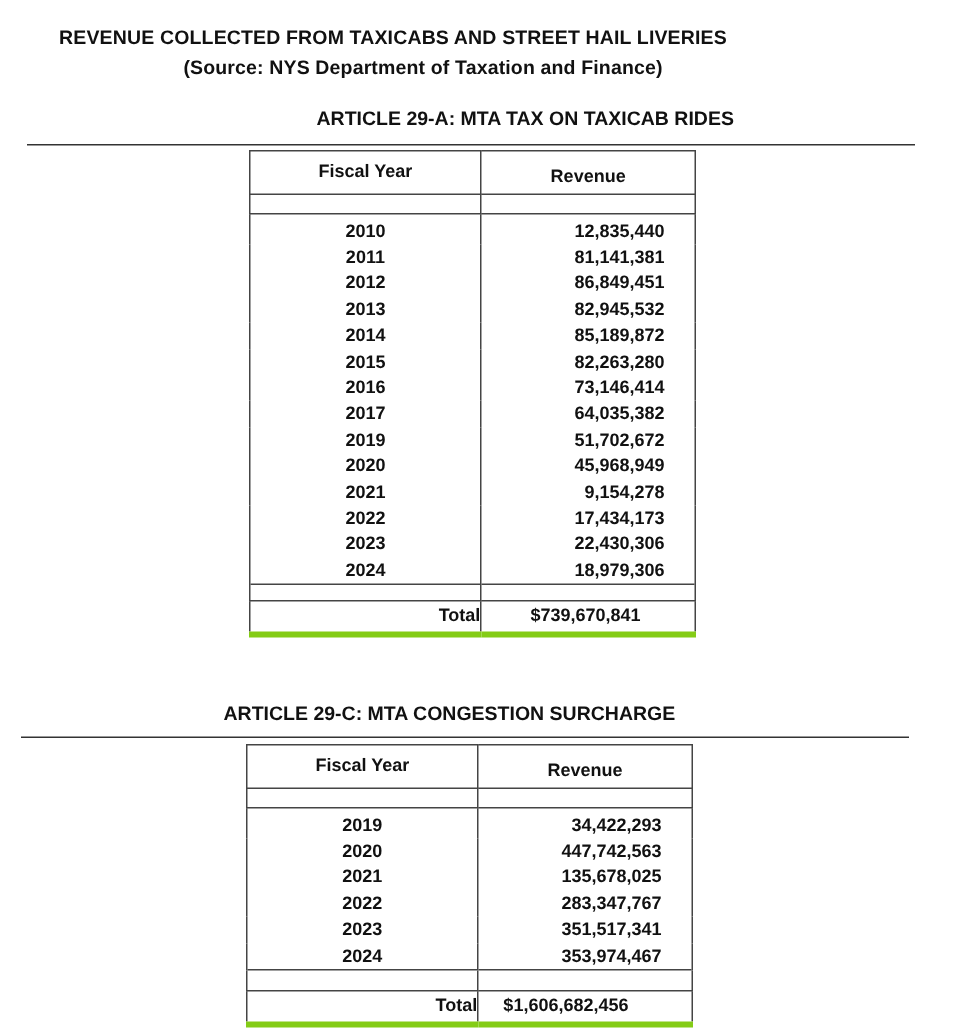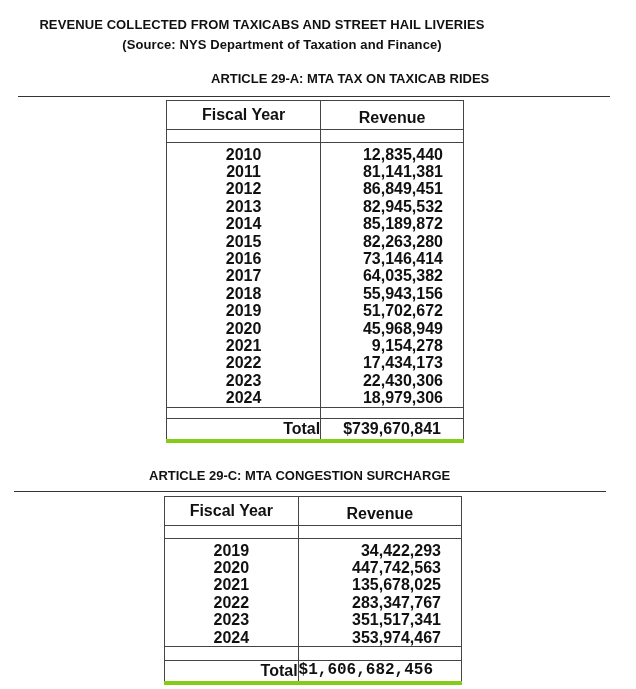--- a/index.html
+++ b/index.html
@@ -14,21 +14,21 @@
     .title.l1 { top: 17px; }
     .title.l2 { top: 37px; margin-left: 20px; }
     .section-title {
       position: absolute; font-weight: bold; font-size: 13px;
     }
     .rule {
       position: absolute; height: 1px; background: #333;
     }
     table.rev {
       position: absolute; border-collapse: collapse;
-      font-size: 16px; font-weight: bold;
+      font-size: 12px; font-weight: bold;
     }
     table.rev td, table.rev th {
       border-left: 1px solid #444; border-right: 1px solid #444;
       padding: 0; text-align: center; line-height: 17.4px;
     }
     table.rev th { font-weight: bold; height: 22px; border-top: 1px solid #444; border-bottom: 1px solid #444; vertical-align: middle; }
     table.rev tr.spacer td { height: 12px; border-bottom: 1px solid #444; }
     table.rev tr.spacer-bottom td { height: 10px; border-top: 1px solid #444; border-bottom: 1px solid #444; }
     table.rev tr.total td { height: 20px; border-bottom: 4px solid #84cc16; text-align: right; }
     table.rev td.rv { text-align: right; padding-right: 20px; }
@@ -89,24 +89,20 @@
       </tr>
     <tr>
         <td class="yr">2016</td>
         <td class="rv">73,146,414</td>
       </tr>
     <tr>
         <td class="yr">2017</td>
         <td class="rv">64,035,382</td>
       </tr>
     <tr>
-        <td class="yr">2018</td>
-        <td class="rv">55,943,156</td>
-      </tr>
-    <tr>
         <td class="yr">2019</td>
         <td class="rv">51,702,672</td>
       </tr>
     <tr>
         <td class="yr">2020</td>
         <td class="rv">45,968,949</td>
       </tr>
     <tr>
         <td class="yr">2021</td>
         <td class="rv">9,154,278</td>
@@ -122,21 +118,21 @@
     <tr>
         <td class="yr">2024</td>
         <td class="rv">18,979,306</td>
       </tr>
     <tr class="spacer-bottom">
         <td></td>
         <td></td>
       </tr>
     <tr class="total">
       <td class="yr">Total</td>
-      <td class="rv" style="padding-right:22px;">$739,670,841</td>
+      <td class="rv" style="padding-right:36px;">$739,670,841</td>
     </tr>
   </tbody>
 </table>
 
 <div class="section-title" style="left:149px; top:468px;">ARTICLE 29-C:  MTA CONGESTION SURCHARGE</div>
 <div class="rule" style="left:14px; top:491px; width:592px;"></div>
 
 <table class="rev" style="left:164px; top:496px; width:298px;">
   <colgroup>
       <col style="width:155px">
@@ -180,16 +176,16 @@
     <tr>
         <td class="yr">2024</td>
         <td class="rv">353,974,467</td>
       </tr>
     <tr class="spacer-bottom" style="height:14px;">
         <td></td>
         <td></td>
       </tr>
     <tr class="total">
       <td class="yr">Total</td>
-      <td class="rv" style="padding-right:28px;font-family:Liberation Mono, monospace;">$1,606,682,456</td>
+      <td class="rv" style="padding-right:42px;">$1,606,682,456</td>
     </tr>
   </tbody>
 </table>
 
 </body></html>

